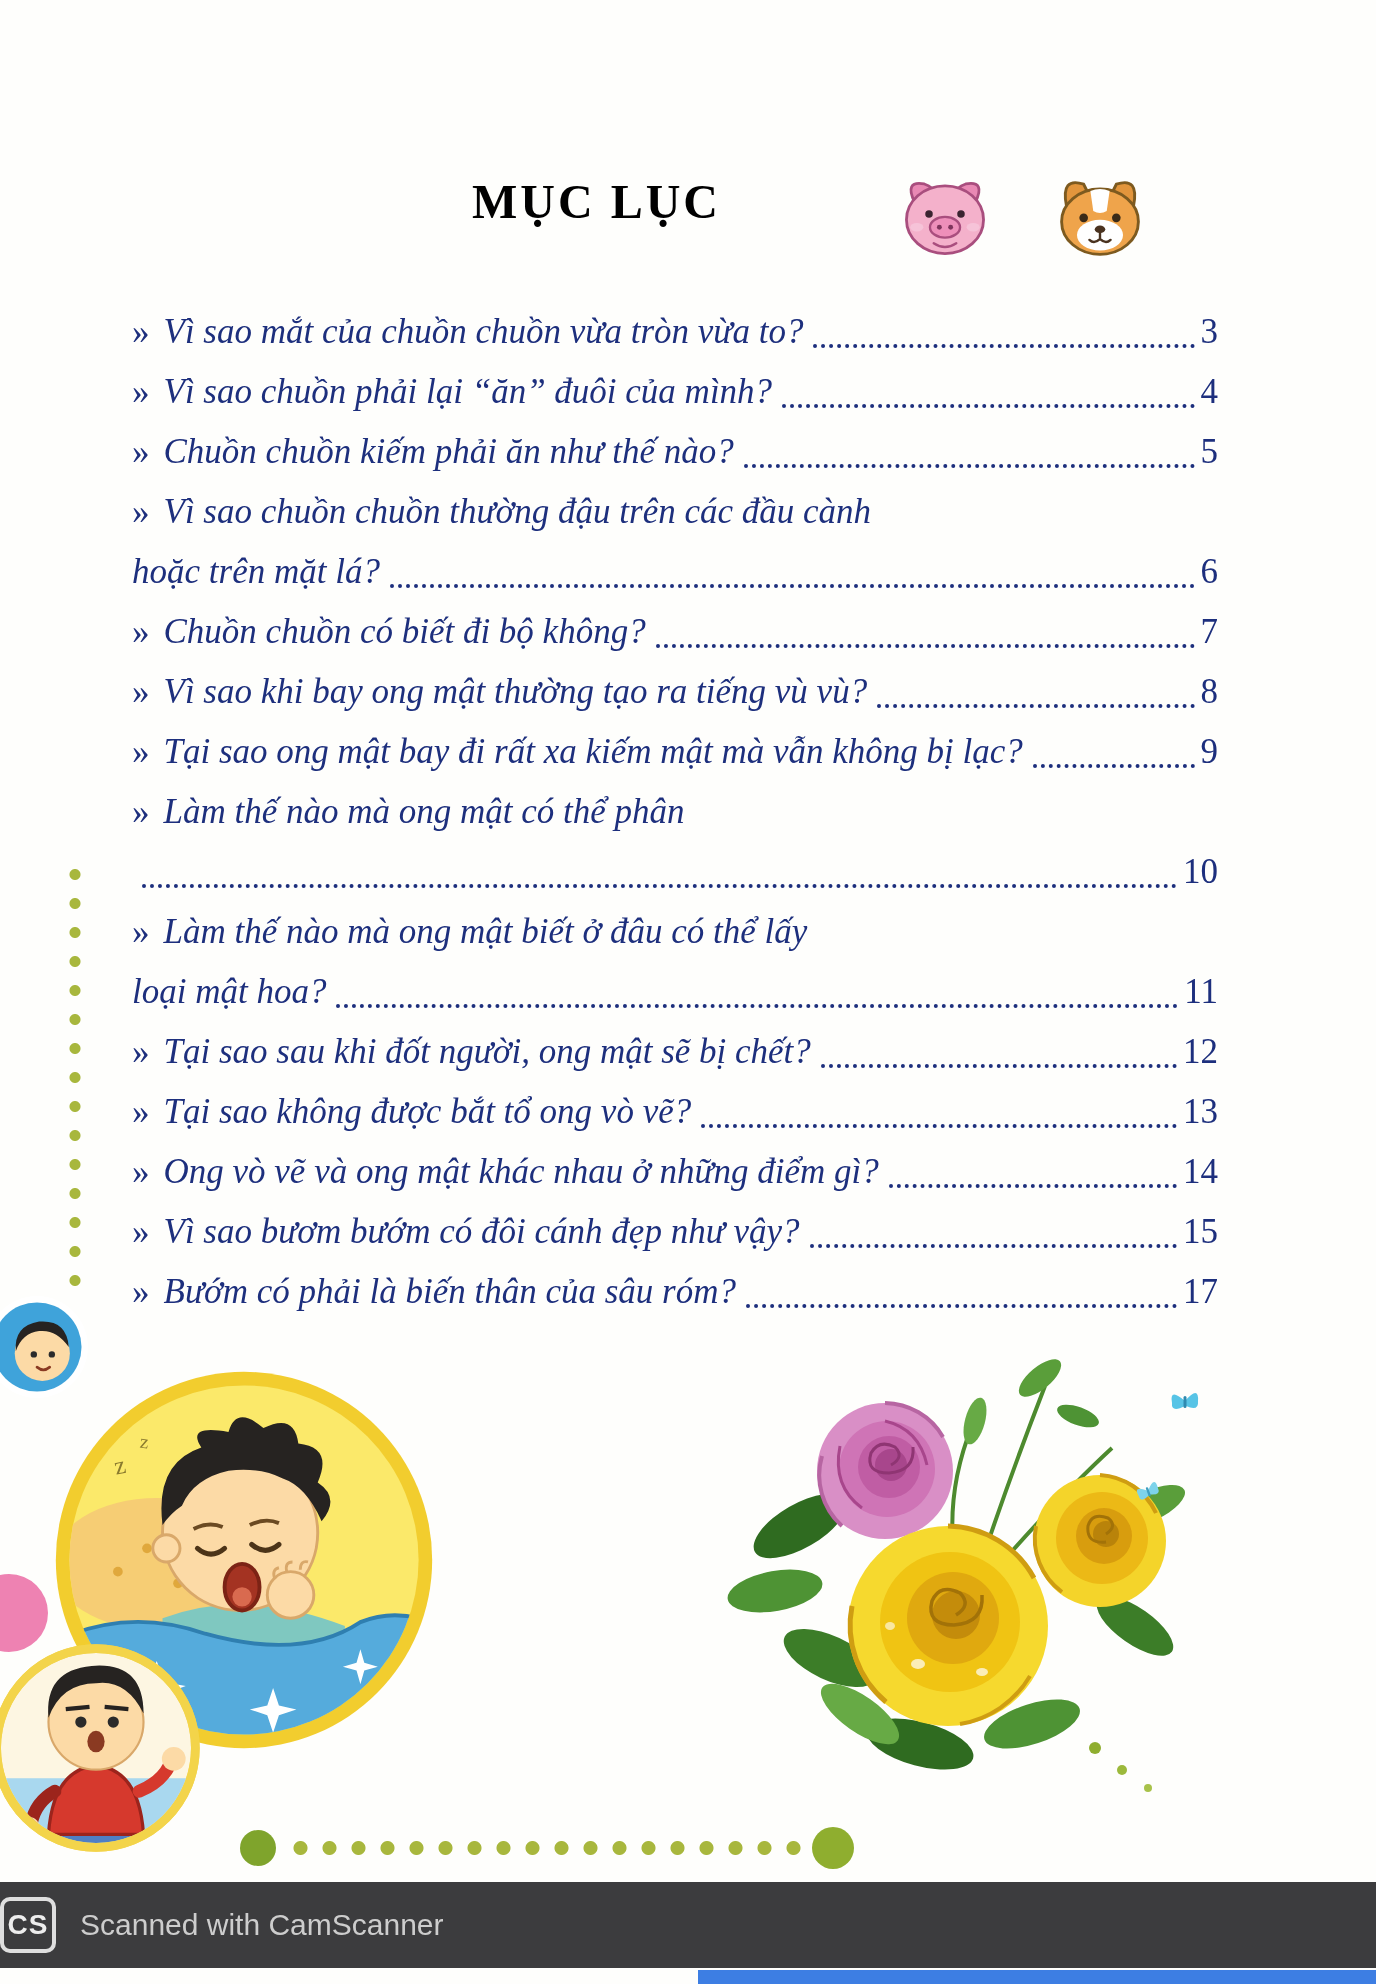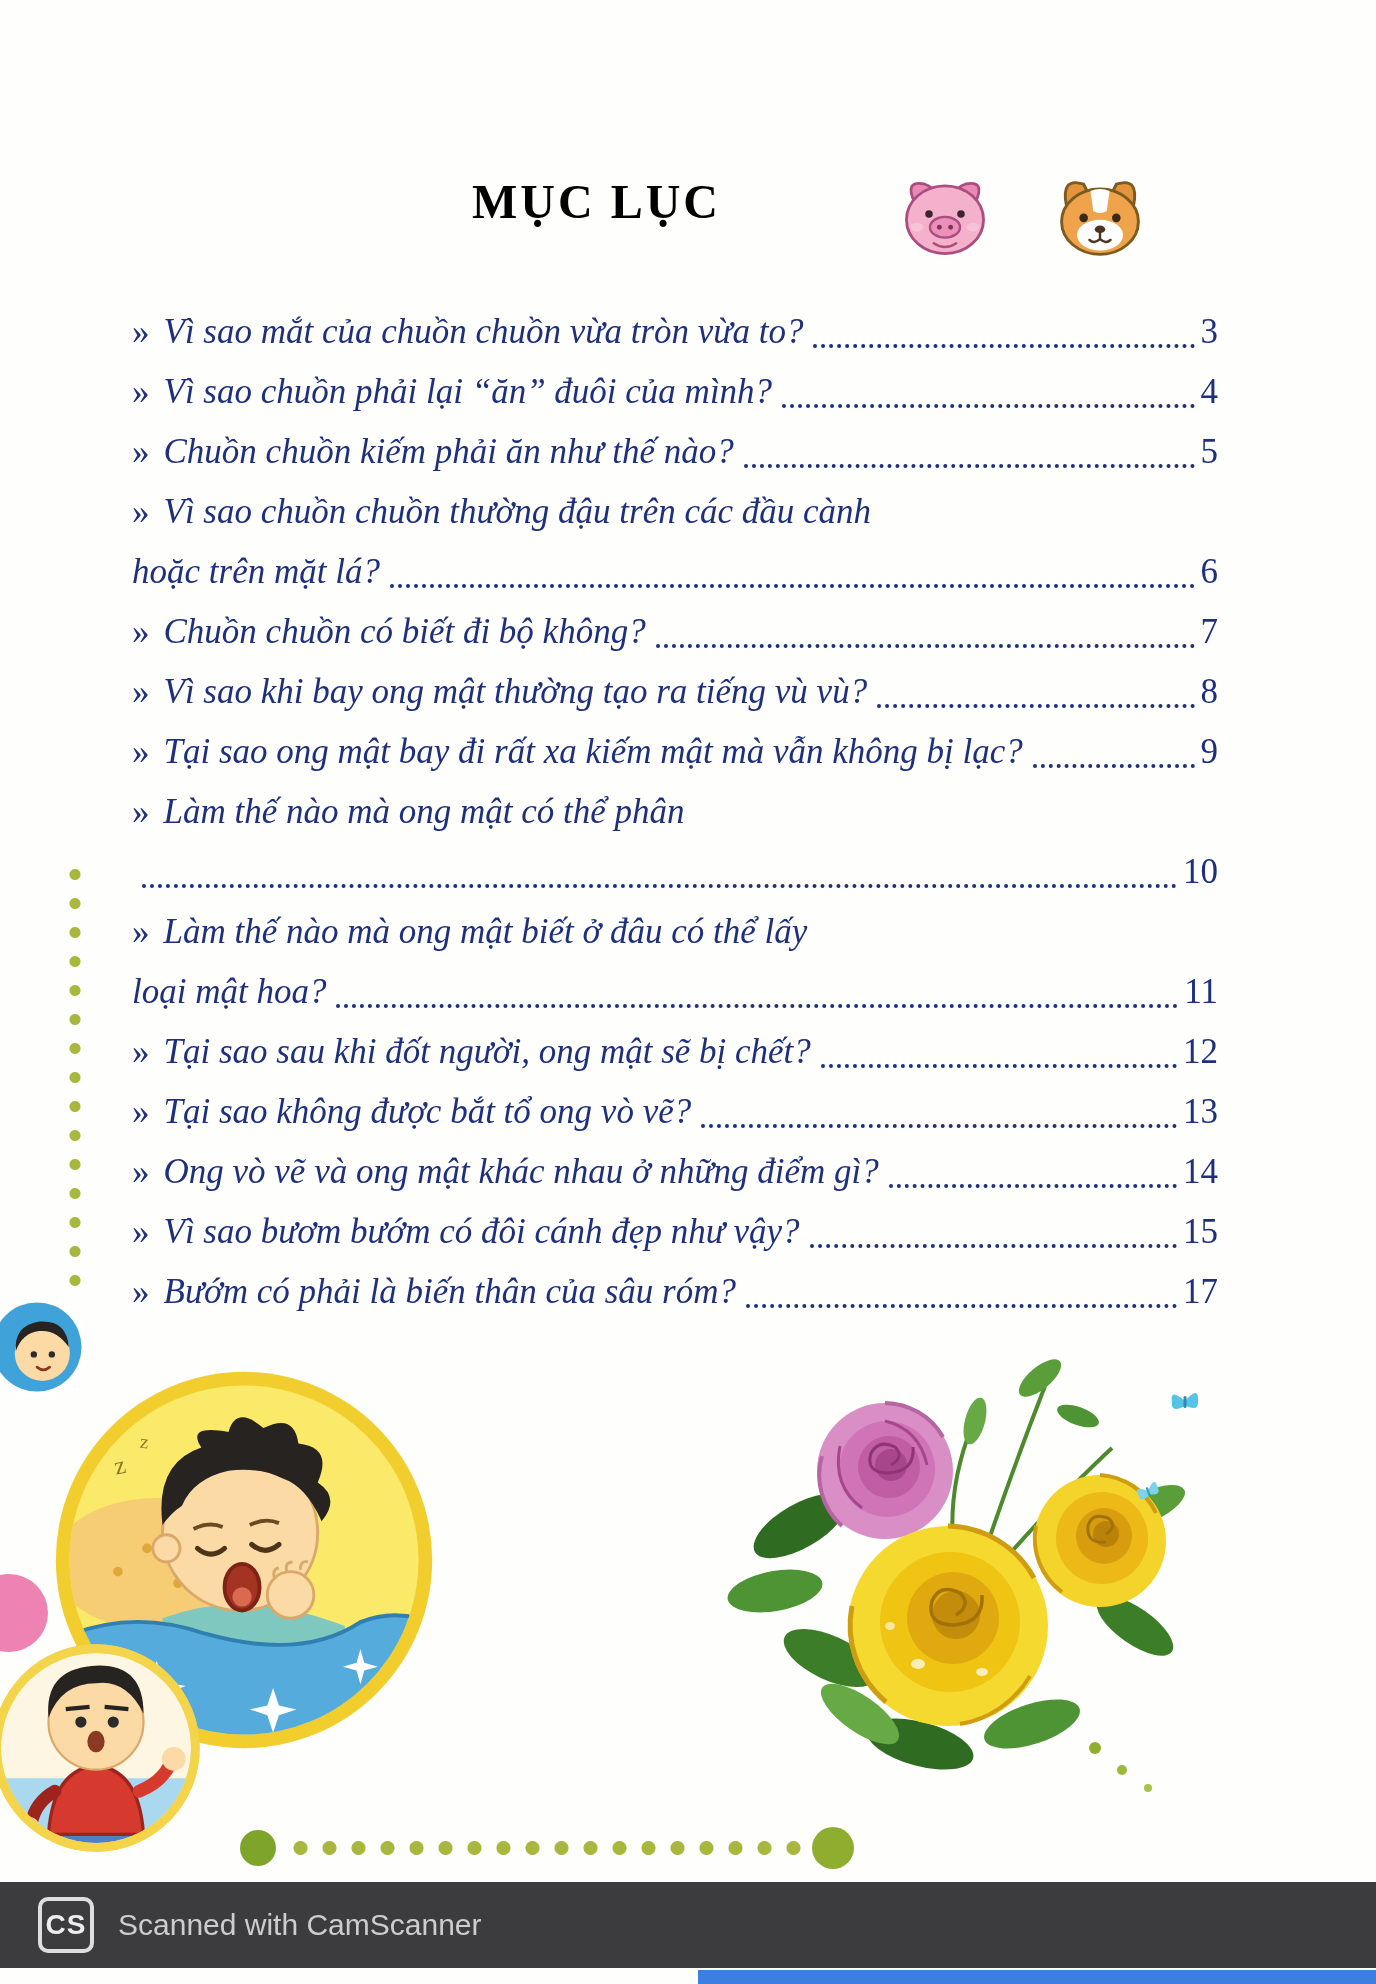--- a/index.html
+++ b/index.html
@@ -62,21 +62,21 @@
   }
   .big-dot-r { width:42px; height:42px; border-radius:50%; background:#8fae2f; flex:0 0 auto; }
 
   
   .cam-bar {
     position:absolute; left:0; top:1882px; width:1376px; height:86px;
     background:#3c3c3e; display:flex; align-items:center;
     font-family:"Liberation Sans","DejaVu Sans",sans-serif;
   }
   .cs-logo {
-    margin-left:38px; width:56px; height:56px;
+    width:56px; height:56px;
     border:4px solid #dedede; border-radius:10px;
     display:flex; align-items:center; justify-content:center;
     font-weight:bold; font-size:28px; color:#ededed; letter-spacing:1px;
   }
   .cam-text { margin-left:24px; font-size:30px; color:#cdcdcd; }
   .blue-strip { position:absolute; left:698px; top:1970px; width:678px; height:14px; background:#3d7ee3; }
 </style>
 </head>
 <body>
 

